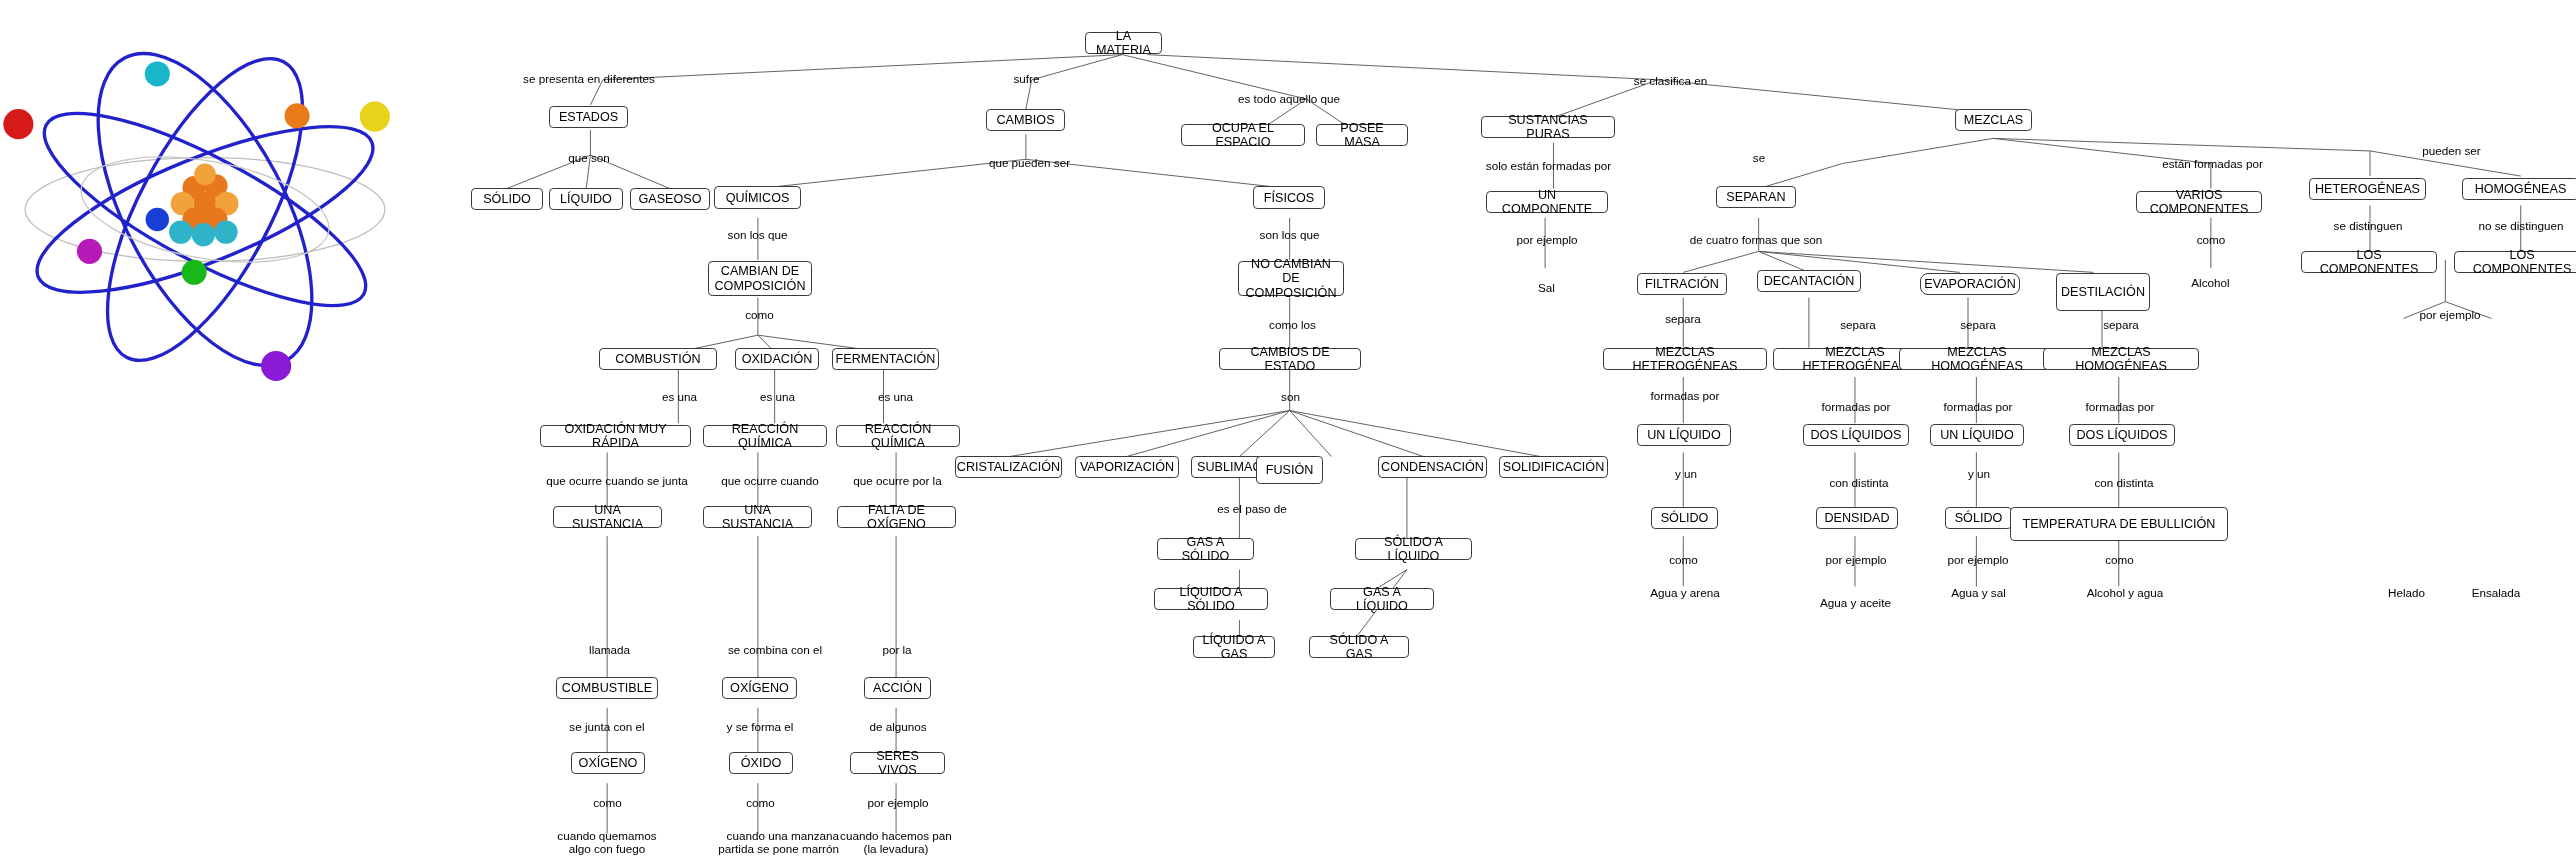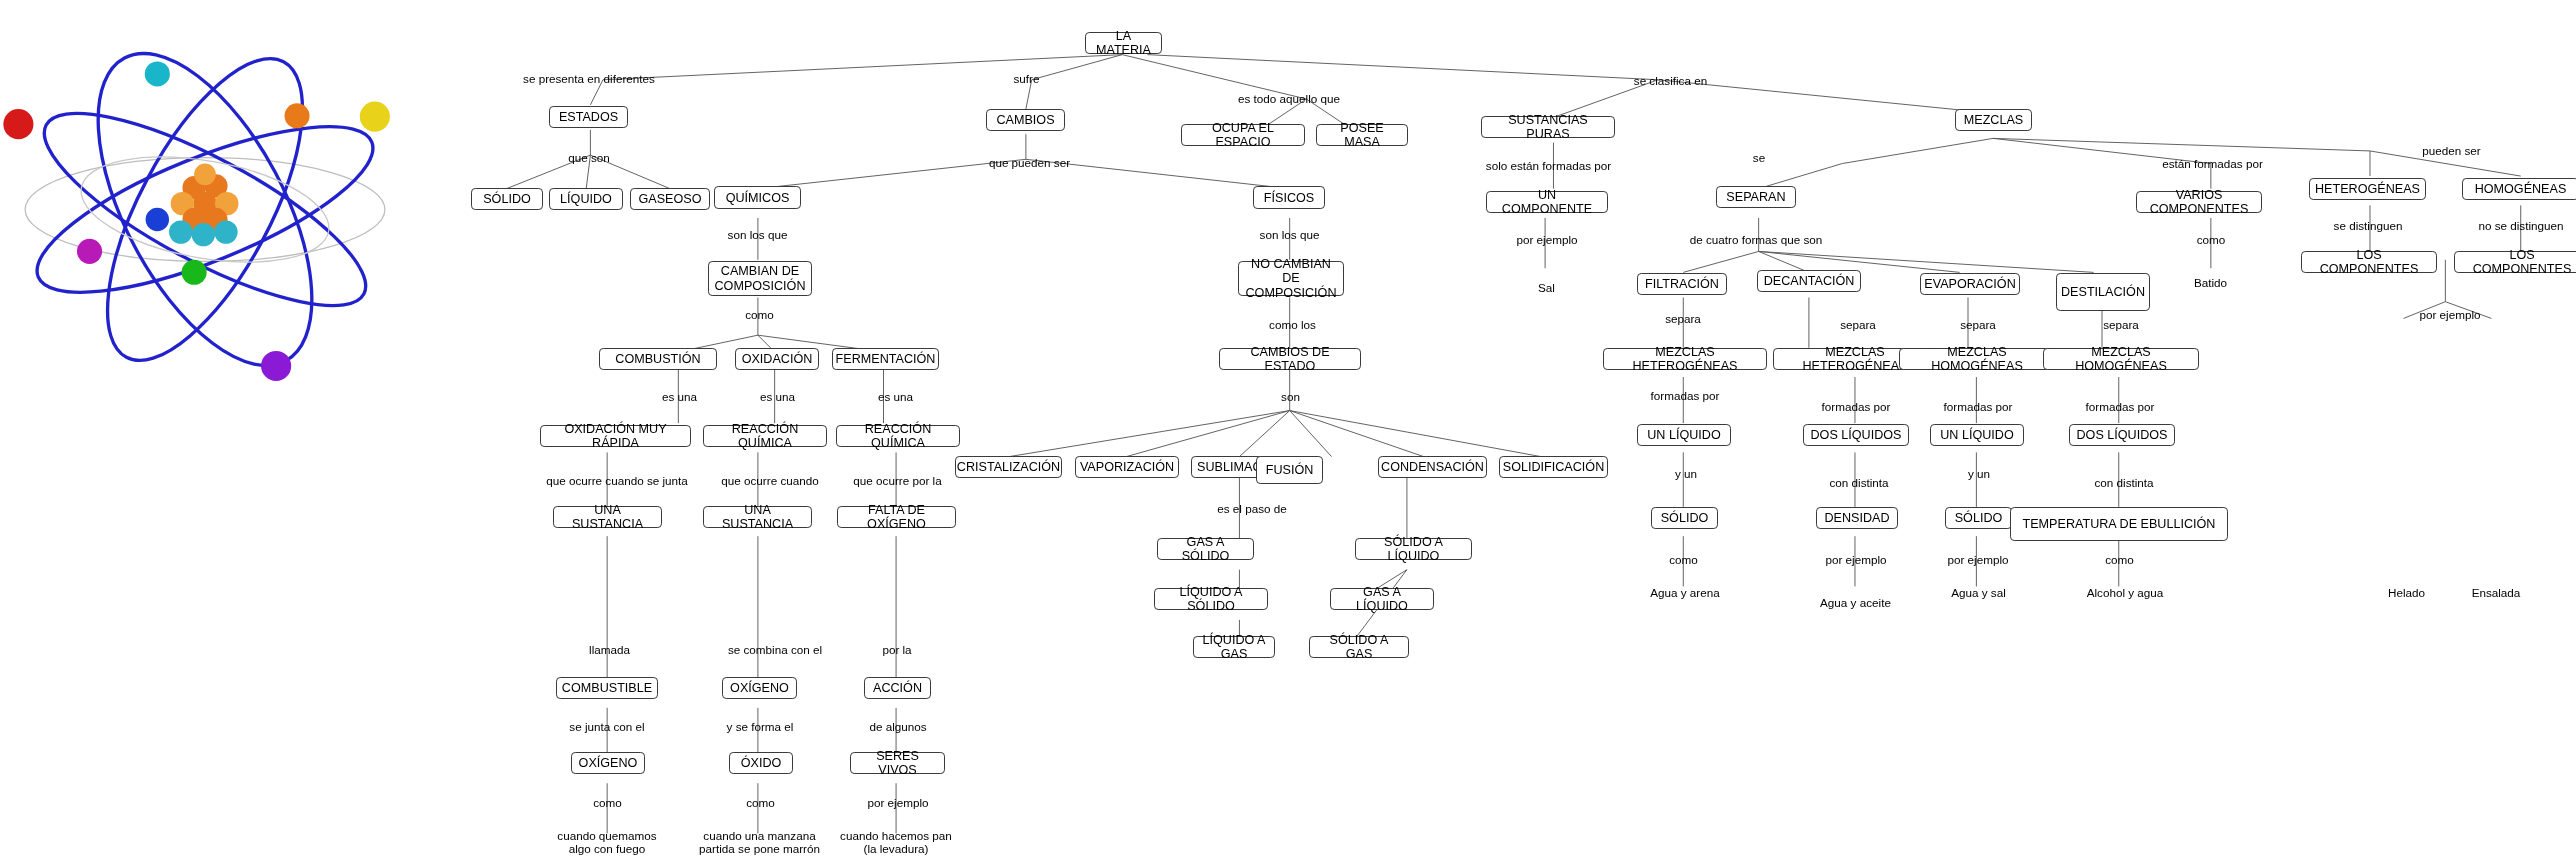--- a/index.html
+++ b/index.html
@@ -250,21 +250,21 @@
     <div class="lbl" style="left:1738px; top:151px; width:42px;"><span>se</span></div>
     <div class="lbl" style="left:2152px; top:157px; width:121px;"><span>están formadas por</span></div>
     <div class="lbl" style="left:2408px; top:144px; width:87px;"><span>pueden ser</span></div>
 
     <div class="node" style="left:1716px; top:186px; width:80px; height:22px;"><span>SEPARAN</span></div>
     <div class="node" style="left:2136px; top:191px; width:126px; height:22px;"><span>VARIOS COMPONENTES</span></div>
     <div class="node" style="left:2309px; top:178px; width:117px; height:22px;"><span>HETEROGÉNEAS</span></div>
     <div class="node" style="left:2462px; top:178px; width:117px; height:22px;"><span>HOMOGÉNEAS</span></div>
 
     <div class="lbl" style="left:2181px; top:233px; width:60px;"><span>como</span></div>
-    <div class="leaf" style="left:2177px; top:276px; width:67px;"><span>Batido</span></div>
+    <div class="leaf" style="left:2177px; top:276px; width:67px;"><span>Alcohol</span></div>
 
     <div class="lbl" style="left:2321px; top:219px; width:94px;"><span>se distinguen</span></div>
     <div class="lbl" style="left:2464px; top:219px; width:114px;"><span>no se distinguen</span></div>
     <div class="node" style="left:2301px; top:251px; width:136px; height:22px;"><span>LOS COMPONENTES</span></div>
     <div class="node" style="left:2454px; top:251px; width:136px; height:22px;"><span>LOS COMPONENTES</span></div>
     <div class="lbl" style="left:2408px; top:308px; width:84px;"><span>por ejemplo</span></div>
     <div class="leaf" style="left:2377px; top:586px; width:59px;"><span>Helado</span></div>
     <div class="leaf" style="left:2460px; top:586px; width:72px;"><span>Ensalada</span></div>
 
     <div class="lbl" style="left:714px; top:228px; width:87px;"><span>son los que</span></div>
@@ -306,21 +306,21 @@
     <div class="node" style="left:571px; top:752px; width:74px; height:22px;"><span>OXÍGENO</span></div>
     <div class="node" style="left:729px; top:752px; width:64px; height:22px;"><span>ÓXIDO</span></div>
     <div class="node" style="left:850px; top:752px; width:95px; height:22px;"><span>SERES VIVOS</span></div>
 
     <div class="lbl" style="left:580px; top:796px; width:55px;"><span>como</span></div>
     <div class="lbl" style="left:733px; top:796px; width:55px;"><span>como</span></div>
     <div class="lbl" style="left:856px; top:796px; width:84px;"><span>por ejemplo</span></div>
 
     <div class="leaf" style="left:536px; top:829px; width:142px;"><span>cuando quemamos
 algo con fuego</span></div>
-    <div class="leaf" style="left:680px; top:829px; width:159px;"><span>cuando una manzana
+    <div class="leaf" style="left:680px; top:829px; width:159px;text-align:right;"><span>cuando una manzana
 partida se pone marrón</span></div>
     <div class="leaf" style="left:829px; top:829px; width:134px;"><span>cuando hacemos pan
 (la levadura)</span></div>
 
     <div class="lbl" style="left:1246px; top:228px; width:87px;"><span>son los que</span></div>
     <div class="node" style="left:1238px; top:261px; width:106px; height:35px;"><span>NO CAMBIAN DE
 COMPOSICIÓN</span></div>
     <div class="lbl" style="left:1263px; top:318px; width:59px;"><span>como los</span></div>
     <div class="node" style="left:1219px; top:348px; width:142px; height:22px;"><span>CAMBIOS DE ESTADO</span></div>
     <div class="lbl" style="left:1271px; top:390px; width:39px;"><span>son</span></div>
@@ -337,21 +337,21 @@
     <div class="node" style="left:1157px; top:538px; width:97px; height:22px;"><span>GAS A SÓLIDO</span></div>
     <div class="node" style="left:1355px; top:538px; width:117px; height:22px;"><span>SÓLIDO A LÍQUIDO</span></div>
     <div class="node" style="left:1154px; top:588px; width:114px; height:22px;"><span>LÍQUIDO A SÓLIDO</span></div>
     <div class="node" style="left:1330px; top:588px; width:104px; height:22px;"><span>GAS A LÍQUIDO</span></div>
     <div class="node" style="left:1193px; top:636px; width:82px; height:22px;"><span>LÍQUIDO A GAS</span></div>
     <div class="node" style="left:1309px; top:636px; width:100px; height:22px;"><span>SÓLIDO A GAS</span></div>
 
     <div class="lbl" style="left:1667px; top:233px; width:178px;"><span>de cuatro formas que son</span></div>
     <div class="node" style="left:1637px; top:273px; width:90px; height:22px;"><span>FILTRACIÓN</span></div>
     <div class="node" style="left:1757px; top:270px; width:104px; height:22px;"><span>DECANTACIÓN</span></div>
-    <div class="node" style="left:1920px; top:273px; width:100px; height:22px;"><span>EVAPORACIÓN</span></div>
+    <div class="node" style="left:1920px; top:273px; width:100px; height:22px;border-radius:8px;"><span>EVAPORACIÓN</span></div>
     <div class="node" style="left:2056px; top:273px; width:94px; height:38px;"><span>DESTILACIÓN</span></div>
 
     <div class="lbl" style="left:1656px; top:312px; width:54px;"><span>separa</span></div>
     <div class="lbl" style="left:1831px; top:318px; width:54px;"><span>separa</span></div>
     <div class="lbl" style="left:1951px; top:318px; width:54px;"><span>separa</span></div>
     <div class="lbl" style="left:2094px; top:318px; width:54px;"><span>separa</span></div>
 
     <div class="node" style="left:1603px; top:348px; width:164px; height:22px;"><span>MEZCLAS HETEROGÉNEAS</span></div>
     <div class="node" style="left:1773px; top:348px; width:164px; height:22px;"><span>MEZCLAS HETEROGÉNEAS</span></div>
     <div class="node" style="left:1899px; top:348px; width:156px; height:22px;"><span>MEZCLAS HOMOGÉNEAS</span></div>

